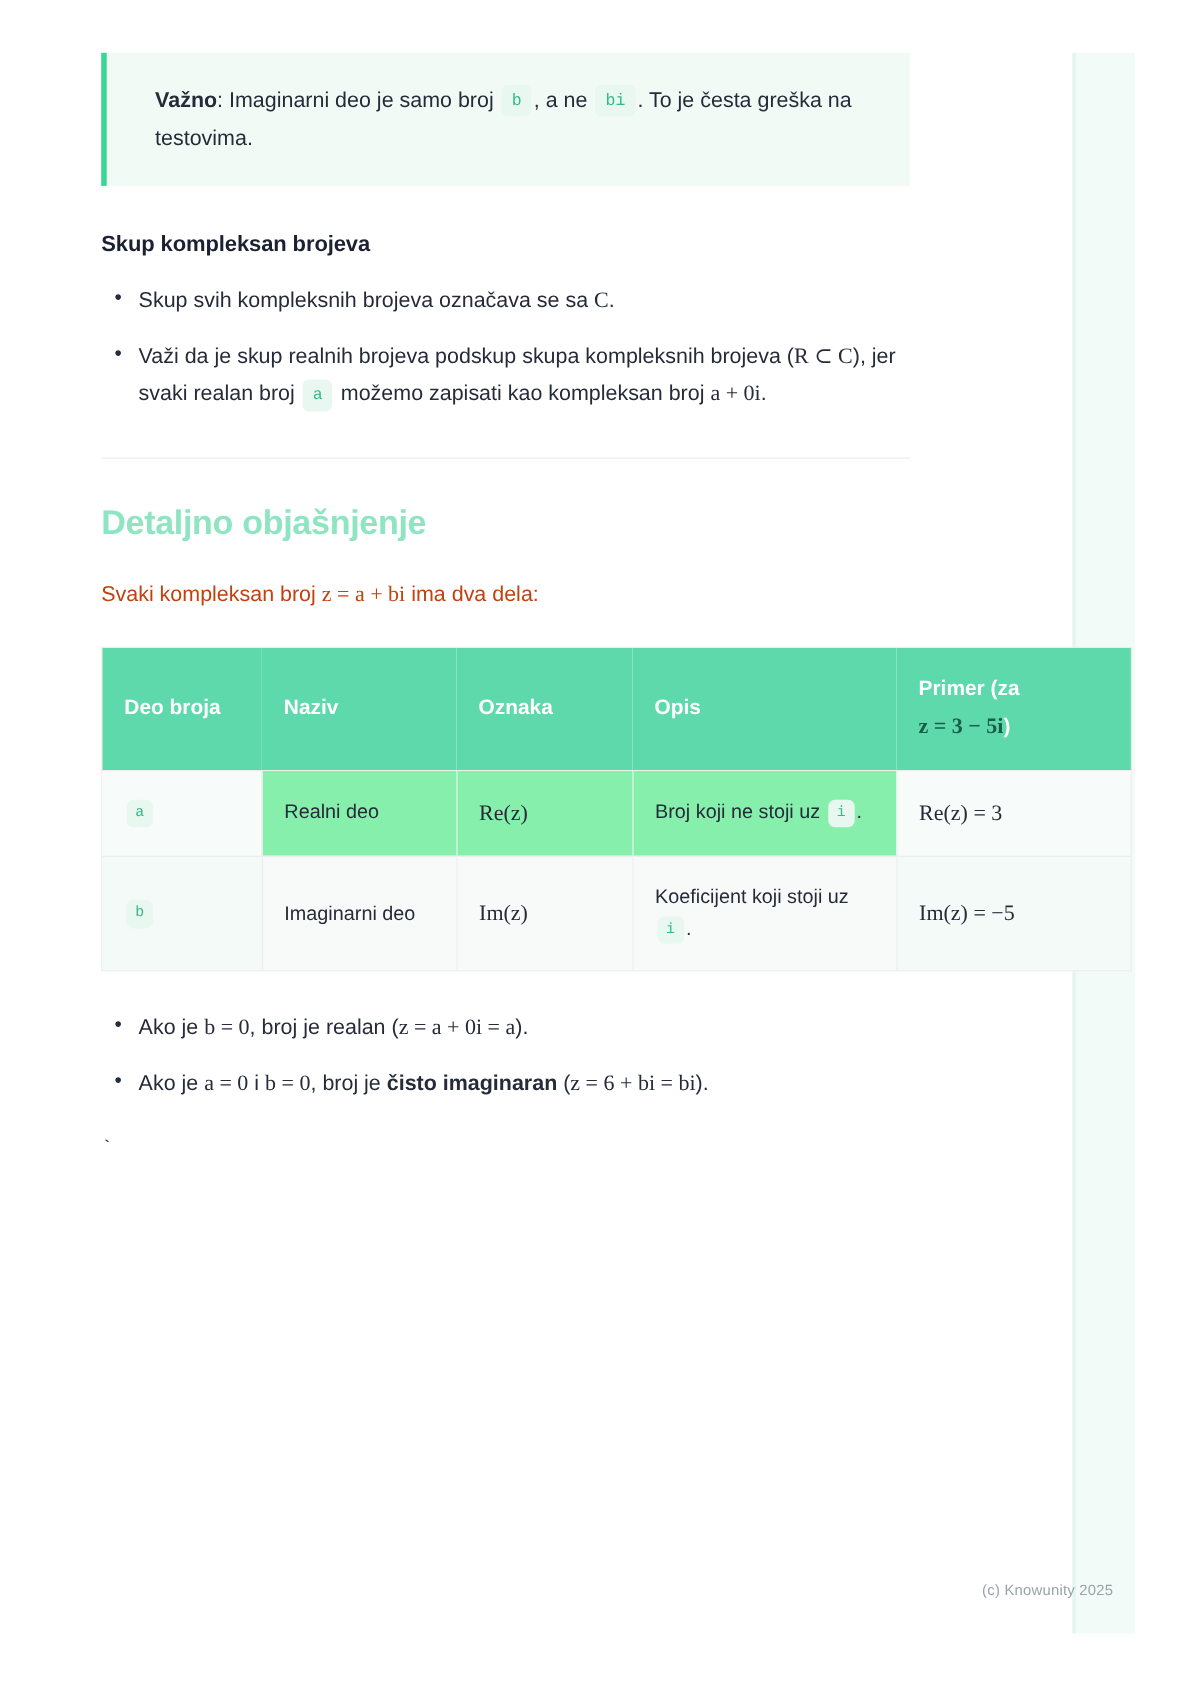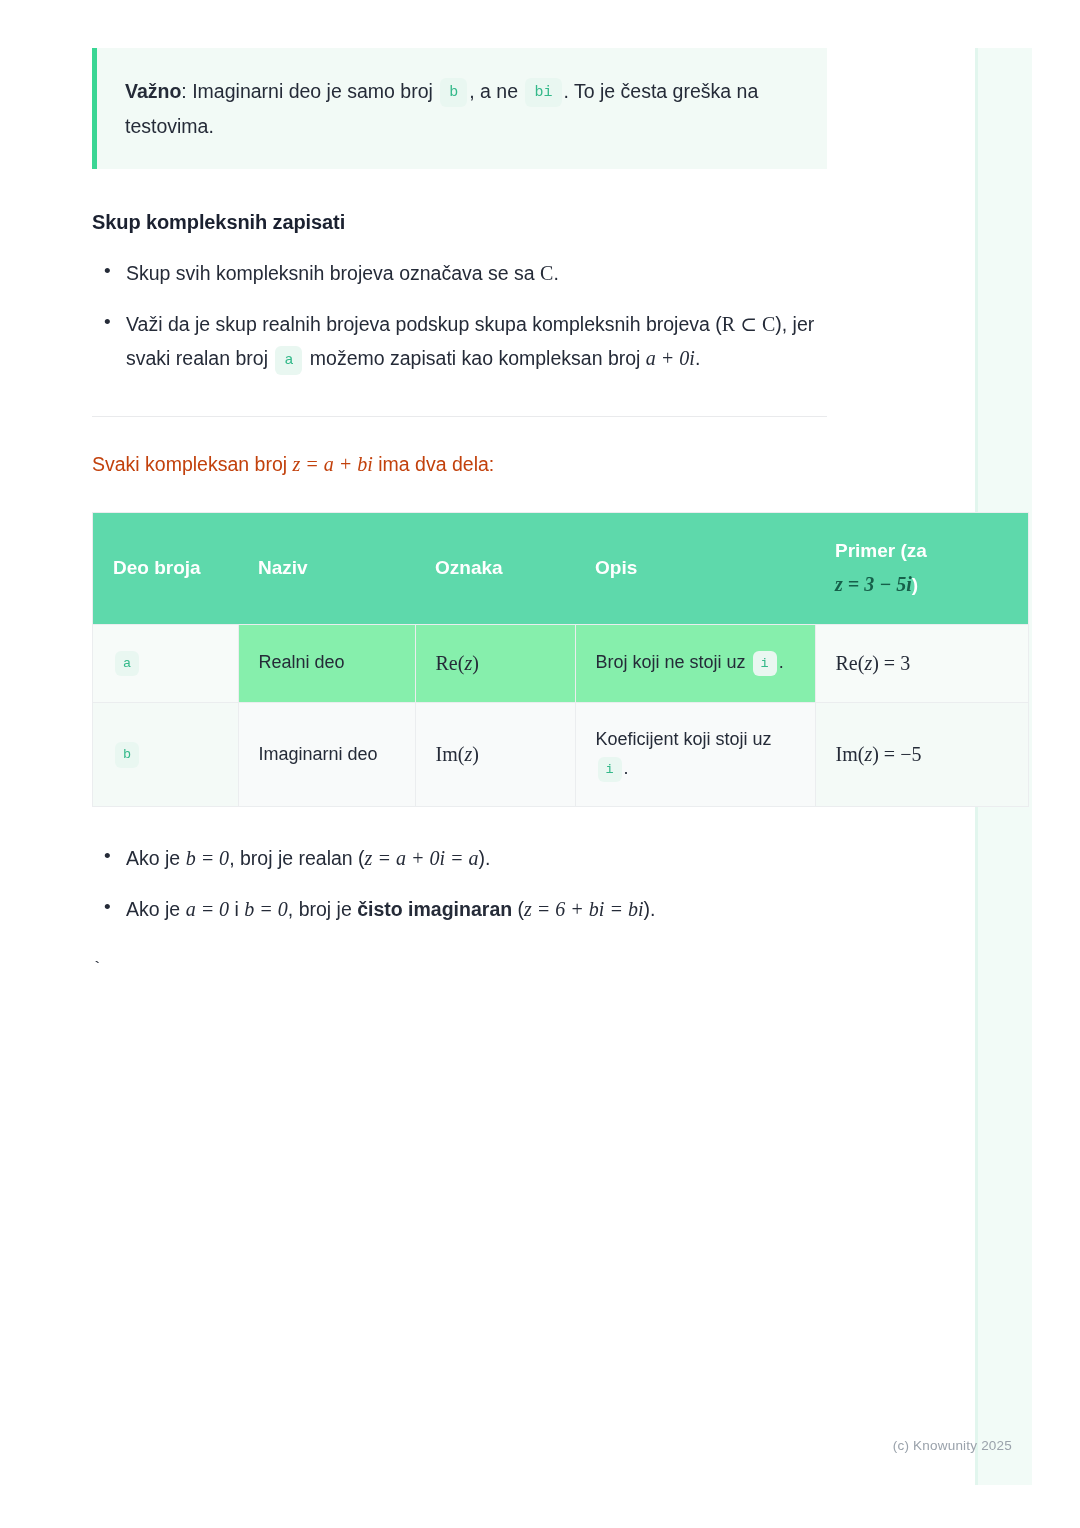--- a/index.html
+++ b/index.html
@@ -42,21 +42,21 @@
   .content {
     margin-left: 92px;
     width: 735px;
   }
 
   
   .callout {
     margin-top: 48px;
     background: #f2faf6;
     border-left: 5px solid #3ad694;
-    padding: 26px 30px 26px 28px;
+    padding: 26px 30px 26px 44px;
     box-sizing: border-box;
     width: 735px;
   }
   .callout p {
     margin: 0;
     font-size: 19.5px;
     line-height: 1.78;
     color: #252b38;
   }
   .callout b { font-weight: 700; }
@@ -133,21 +133,20 @@
   }
   ul.bullets li:last-child { margin-bottom: 0; }
 
   
   .m {
     font-family: "Liberation Serif", "DejaVu Serif", serif;
     font-size: 20px;
   }
   .mi {
     font-family: "Liberation Serif", "DejaVu Serif", serif;
-    font-style: italic;
     font-size: 20px;
   }
 
   p.lead {
     margin: 30px 0 0 0;
     font-size: 19.5px;
     line-height: 1.7;
     color: #c2410c;
   }
 
@@ -222,29 +221,30 @@
 
 <div class="right-strip"></div>
 
 <div class="page">
   <div class="content">
 
     <div class="callout">
       <p><b>Važno</b><span>: Imaginarni deo je samo broj </span><span class="code">b</span><span>, a ne </span><span class="code">bi</span><span>. To je česta greška na testovima.</span></p>
     </div>
 
-    <h3 class="sub">Skup kompleksnih zapisati</h3>
+    <h3 class="sub">Skup kompleksan brojeva</h3>
 
     <ul class="bullets">
       <li><span>Skup svih kompleksnih brojeva označava se sa </span><span class="m">C</span><span>.</span></li>
       <li><span>Važi da je skup realnih brojeva podskup skupa kompleksnih brojeva (</span><span class="m">R ⊂ C</span><span>), jer svaki realan broj </span><span class="code">a</span><span> možemo zapisati kao kompleksan broj </span><span class="mi">a + 0i</span><span>.</span></li>
     </ul>
 
     <hr class="rule">
 
+    <h1 class="major">Detaljno objašnjenje</h1>
 
     <p class="lead"><span>Svaki kompleksan broj </span><span class="mi">z = a + bi</span><span> ima dva dela:</span></p>
 
     <table class="parts">
       <thead>
         <tr>
           <th class="col-1">Deo broja</th>
           <th class="col-2">Naziv</th>
           <th class="col-3">Oznaka</th>
           <th class="col-4">Opis</th>

